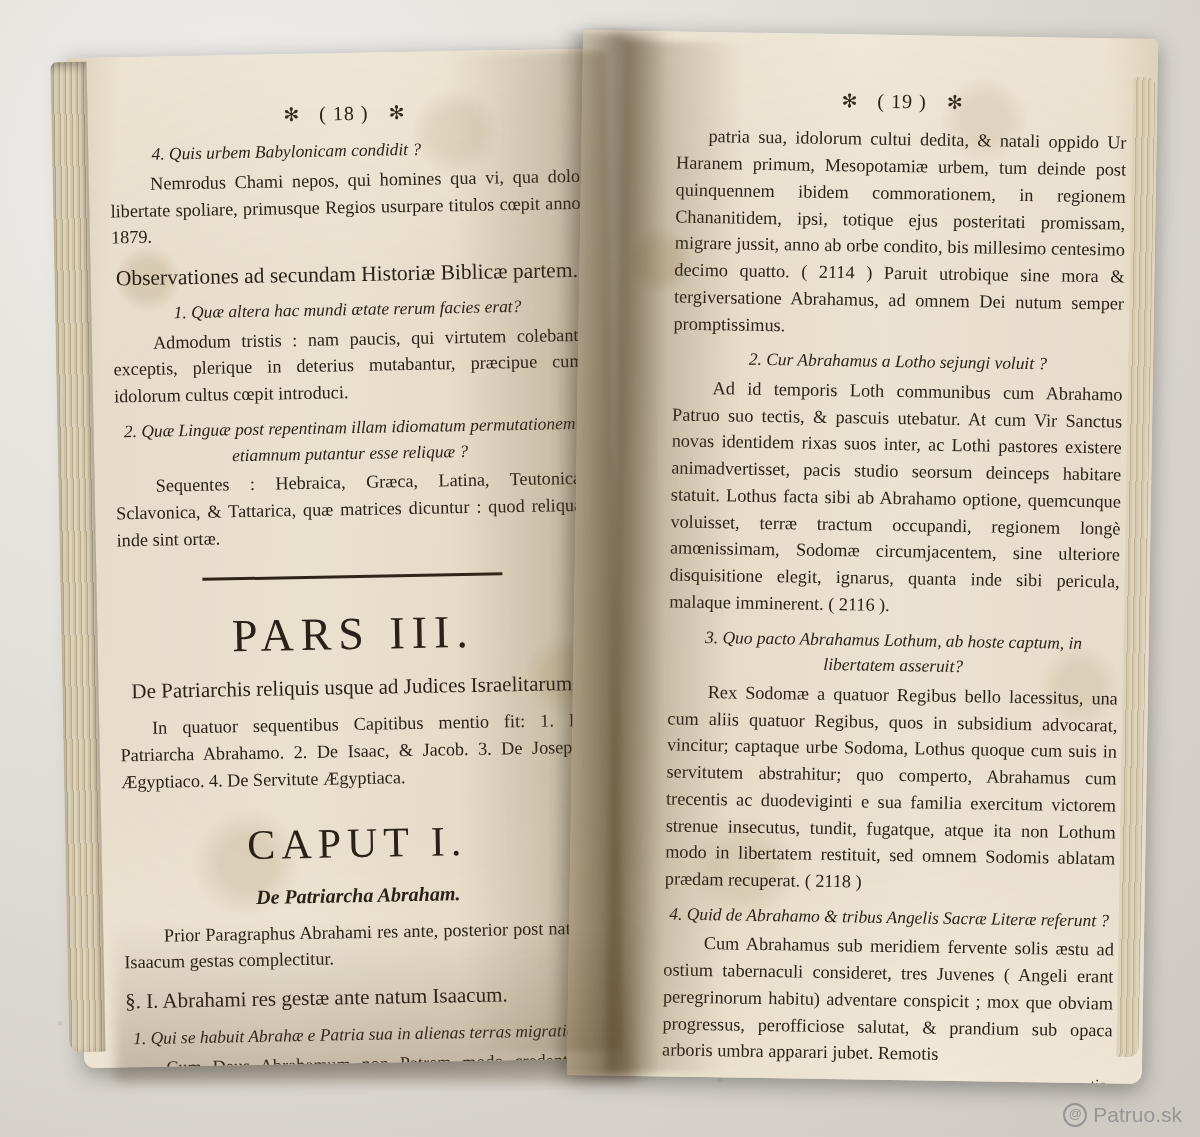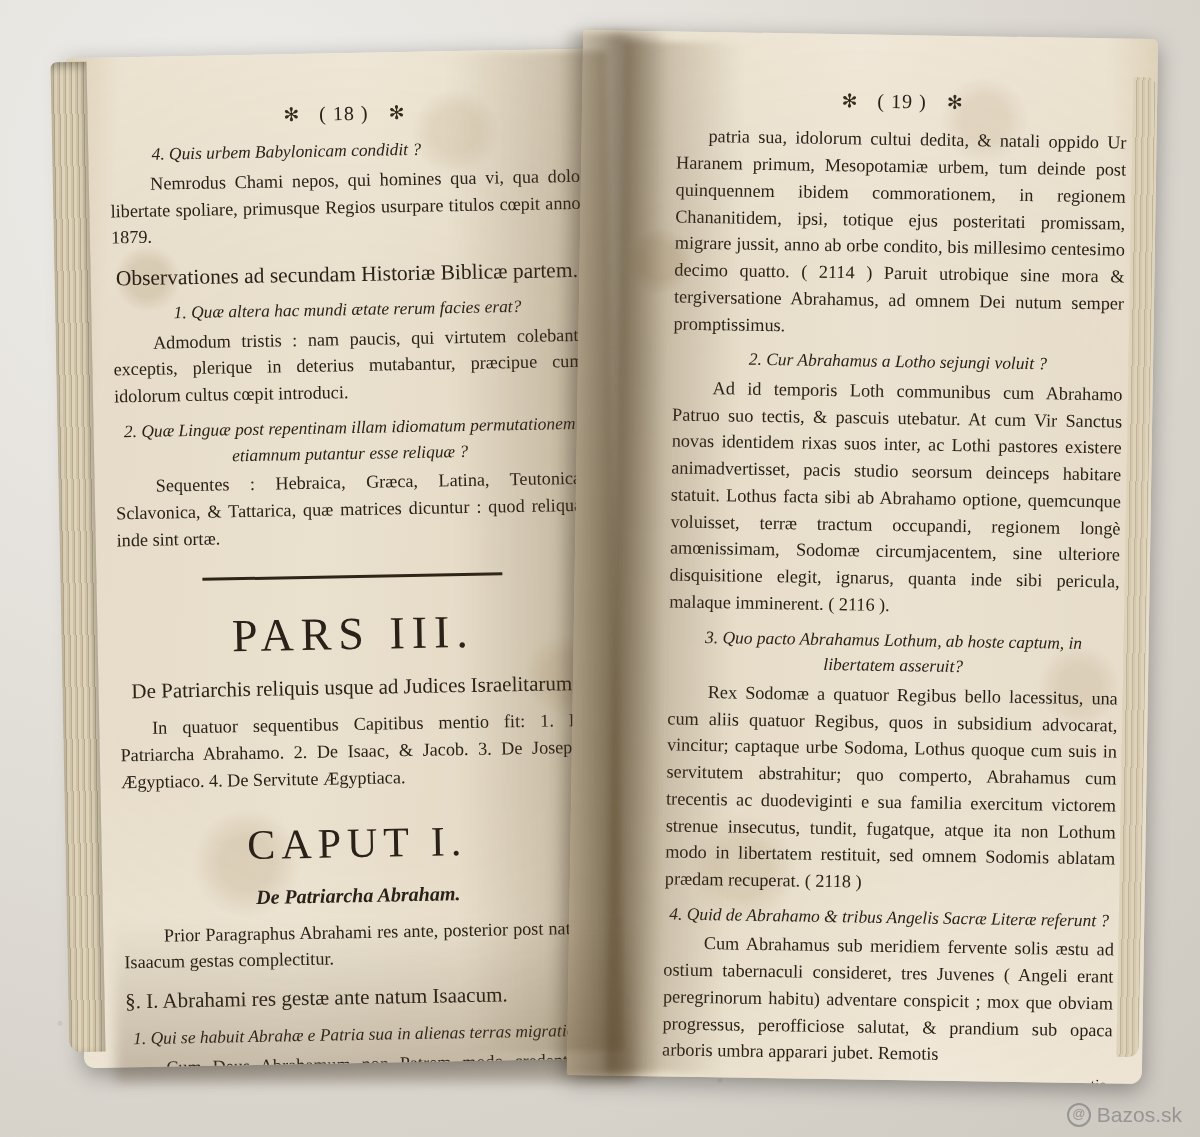--- a/index.html
+++ b/index.html
@@ -334,15 +334,15 @@
     <div class="edges"></div>
     <div class="edges-right"></div>
     <div class="gutter"></div>
     <div class="shade shade-left-inner"></div>
     <div class="shade shade-right-inner"></div>
     <div class="shade shade-bottom"></div>
   </div>
 
   <div class="watermark">
     <span class="wm-icon">@</span>
-    <span>Bazos.sk</span>
+    <span>Patruo.sk</span>
   </div>
 </div>
 
 </body></html>

